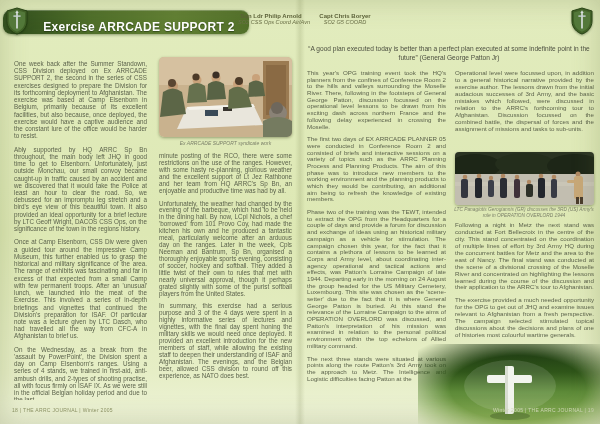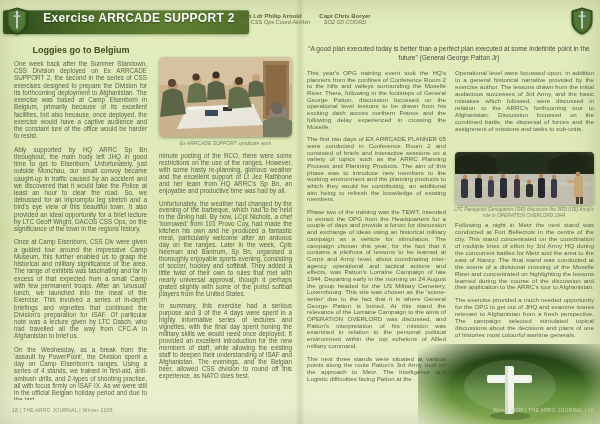--- a/index.html
+++ b/index.html
@@ -5,21 +5,21 @@
   html,body{margin:0;padding:0;background:#b8b8a8;}
   .spread{
     position:relative;width:600px;height:424px;overflow:hidden;
     font-family:"Liberation Sans",sans-serif;
     background:linear-gradient(180deg,#e2ecbe 0%,#dde8b4 55%,#e6eec6 88%,#eef3d8 100%);
   }
   .spine{position:absolute;left:295px;top:0;width:10px;height:100%;
     background:linear-gradient(90deg,rgba(100,110,60,0) 0%,rgba(100,110,60,.16) 50%,rgba(100,110,60,0) 100%);}
   .vignette{position:absolute;inset:0;box-shadow:inset 0 0 28px rgba(110,120,70,.30);pointer-events:none;}
 
-  .header-bar{position:absolute;height:23px;border-radius:2px;display:flex;align-items:flex-start;
+  .header-bar{position:absolute;height:23px;border-radius:8px;display:flex;align-items:flex-end;
     box-shadow:0 1px 3px rgba(40,60,20,.45);border-top:1px solid rgba(255,255,255,.25);}
   .bar-left{left:3px;top:10px;width:246px;
     background:linear-gradient(90deg,#2d4b1b 0%,#4e6e29 35%,#617f33 70%,#52702a 100%);}
   .bar-right{left:388px;top:10px;width:209px;
     background:linear-gradient(90deg,#52702a 0%,#617f33 35%,#4e6e29 75%,#2d4b1b 100%);}
   .bar-title{flex:1;text-align:center;color:#ffffff;font-weight:bold;font-size:12px;letter-spacing:.3px;
     text-shadow:0 1px 1px rgba(20,40,10,.55);white-space:nowrap;}
   .bar-left .bar-title{padding-left:26px;}
   .bar-right .bar-title{padding-right:24px;}
   .badge{position:absolute;width:22px;height:28px;top:7px;filter:drop-shadow(0 1px 1px rgba(20,40,10,.4));}
@@ -91,21 +91,20 @@
       <rect x="10.2" y="5.5" width="1.6" height="16" fill="#e3e9ec"></rect>
       <path d="M11 3.2 L12.7 6 H9.3 Z" fill="#e3e9ec"></path>
       <rect x="7.4" y="8.4" width="7.2" height="1.4" fill="#cfd8de"></rect>
     </svg>
   </span>
   <div class="author author-right">
     <div class="name">Capt Chris Boryer</div>
     <div class="role">SO2 G5 COORD</div>
   </div>
 
-  <div class="heading">Loggies go to Belgium</div>
   <div class="col col-l1">
       <p>One week back after the Summer Standown, CSS Division deployed on Ex ARRCADE SUPPORT 2, the second in the series of CSS exercises designed to prepare the Division for its forthcoming deployment to Afghanistan. The exercise was based at Camp Elsenborn in Belgium, primarily because of its excellent facilities, but also because, once deployed, the exercise would have a captive audience and the constant lure of the office would be harder to resist.</p>
       <p>Ably supported by HQ ARRC Sp Bn throughout, the main body left JHQ in good time to get to Elsenborn.  Unfortunately, just outside Monchau, our small convoy became caught-up in traffic caused by an accident and we discovered that it would take the Police at least an hour to clear the road.  So, we debussed for an impromptu leg stretch and a bird's eye view of this beautiful town.  It also provided an ideal opportunity for a brief lecture by LTC Geoff Wright, DACOS CSS Ops, on the significance of the town in the regions history.</p>
       <p>Once at Camp Elsenborn, CSS Div were given a guided tour around the impressive Camp Museum, this further enabled us to grasp the historical and military significance of the area. The range of exhibits was fascinating and far in excess of that expected from a small Camp with few permanent troops.  After an 'unusual' lunch, we launched into the meat of the Exercise. This involved a series of in-depth briefings and vignettes that continued the Division's preparation for ISAF.  Of particular note was a lecture given by LTC Dasch, who had travelled all the way from CFC-A in Afghanistan to brief us.</p>
       <p>On the Wednesday, as a break from the 'assault by PowerPoint', the Division spent a day on Camp Elsenborn's ranges.  Using a series of 4 stands, we trained in first-aid, anti-ambush drills, and 2-types of shooting practise, all with focus firmly on ISAF IX. As we were still in the official Belgian holiday period and due to the last</p>
     </div>
 
   <div class="photo photo1">
     <svg viewBox="0 0 133 80" width="133" height="80">
       <rect width="133" height="80" fill="#c9b28e"></rect>

